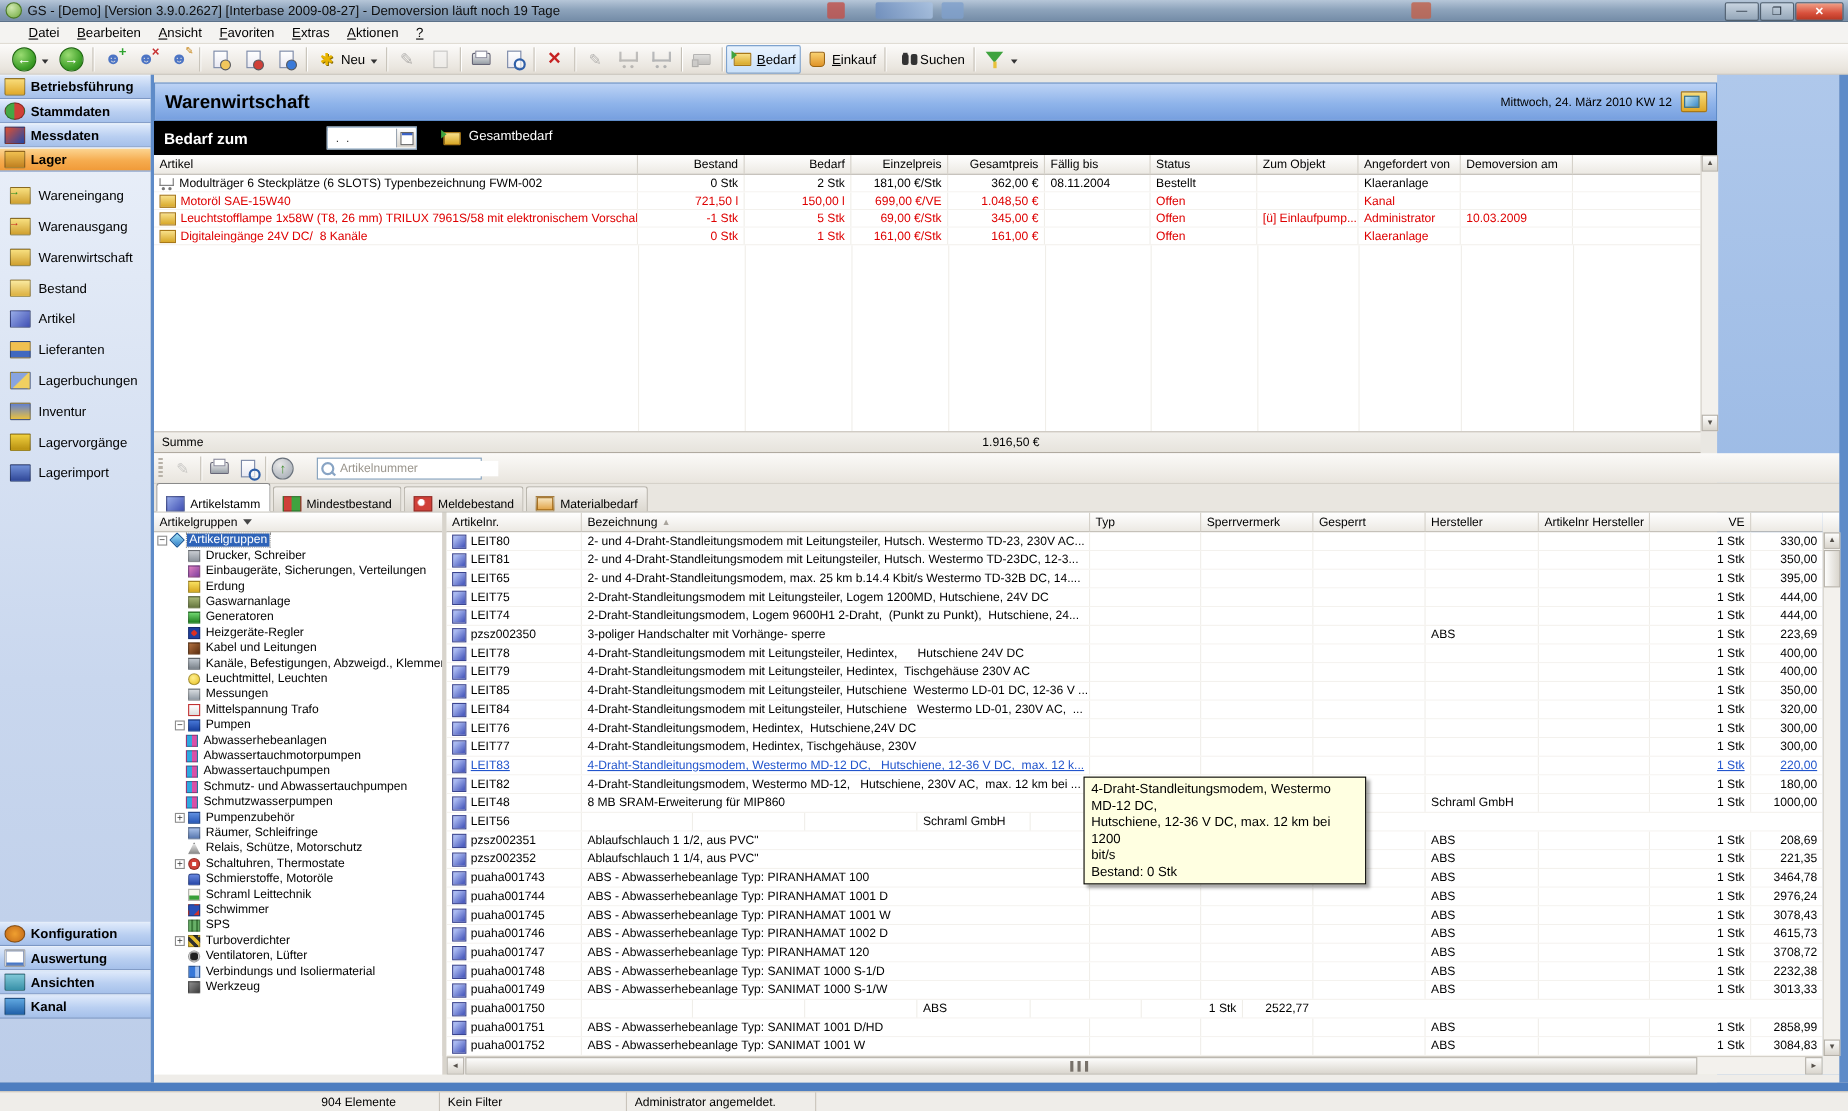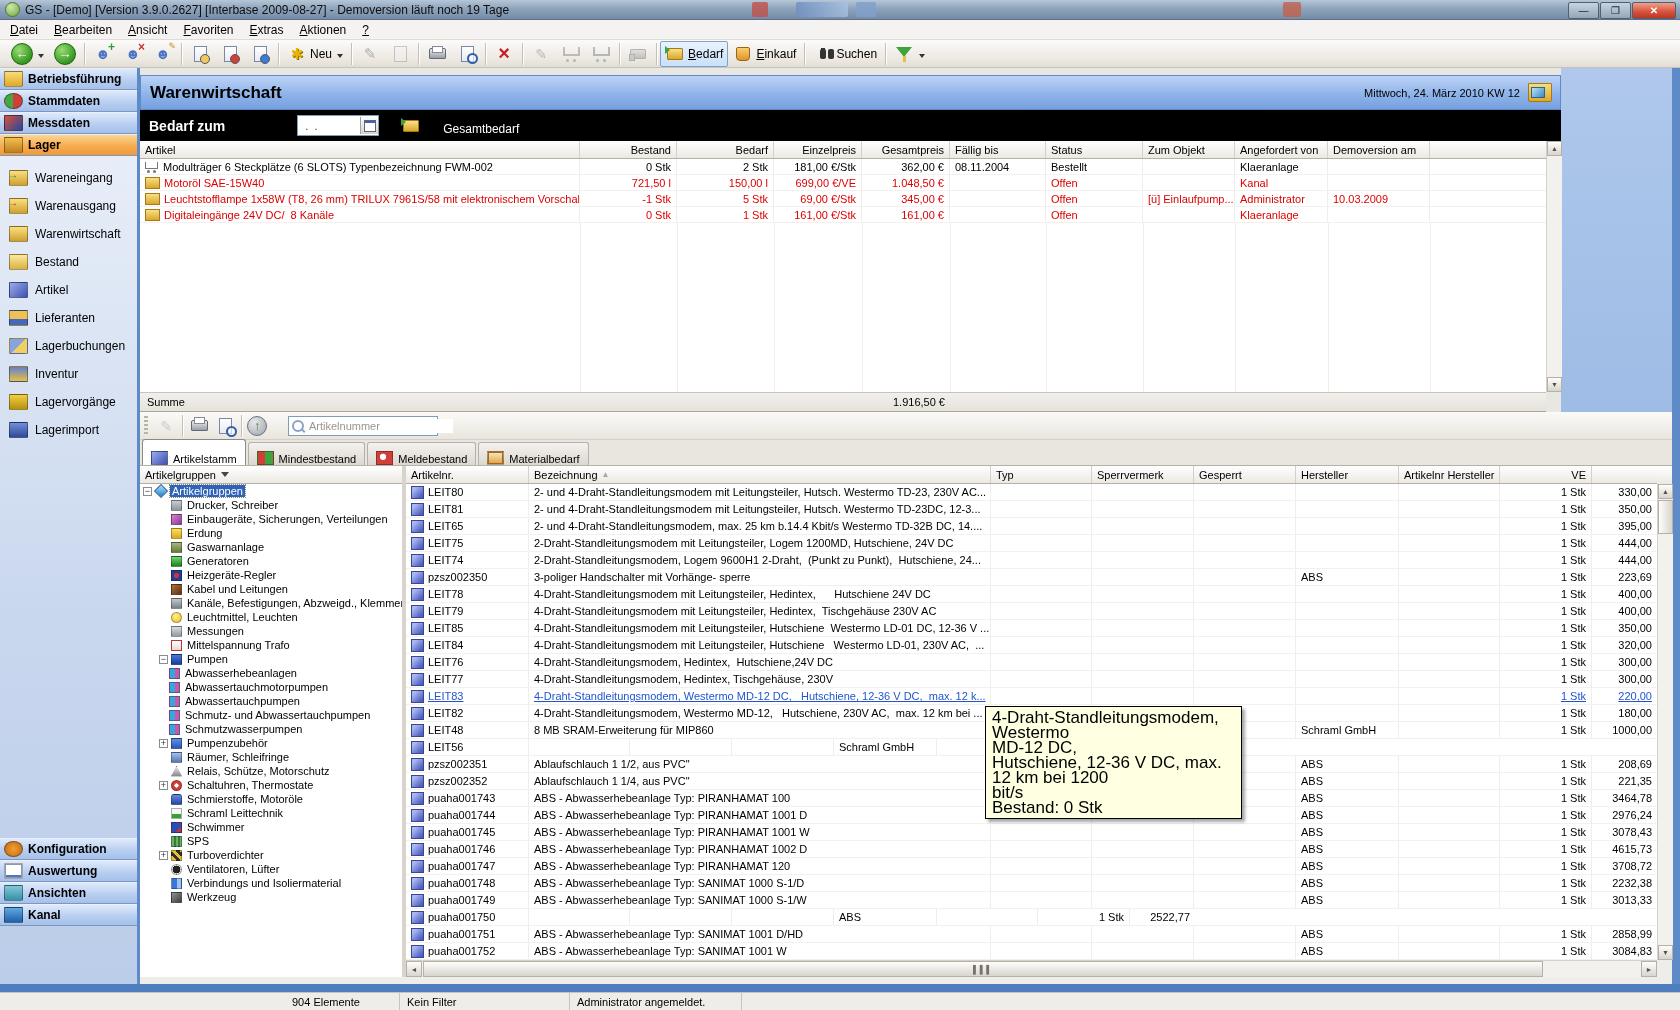--- a/index.html
+++ b/index.html
@@ -13,21 +13,21 @@
     font-size:12px;color:#0E0E0E}
   .appico{width:13px;height:13px;border-radius:50%;background:radial-gradient(circle at 35% 30%,#CFE8B0,#6FA83C);border:1px solid #4C7A24;margin-right:5px}
   .tb-art{position:absolute;top:2px;height:15px;border-radius:2px;opacity:.8}
   .winbtns{position:absolute;right:4px;top:2px;display:flex}
   .winbtn{width:29px;height:15px;margin-left:1px;border:1px solid #51606F;border-radius:2px;
     background:linear-gradient(#C8D4E0,#94A6B8);display:flex;align-items:center;justify-content:center;
     font-size:10px;color:#1A2430}
   .winbtn.close{width:42px;background:linear-gradient(#F0A088,#D8503C 60%,#B83824);color:#fff;font-weight:bold}
   
   .menubar{left:0;top:20px;width:1680px;height:20px;background:#F4F3F1;border-bottom:1px solid #E0DCD4;
-    display:flex;align-items:center;padding-left:2px;box-sizing:border-box;font-size:12px}
+    display:flex;align-items:center;padding-left:18px;box-sizing:border-box;font-size:12px}
   .menu-item{padding:2px 8px}
   .menu-item u{text-decoration:underline}
   
   .toolbar{left:0;top:40px;width:1680px;height:28px;background:linear-gradient(#FCFBFA,#EAE6DF 80%,#E2DDD4);
     border-bottom:1px solid #C9C4BB;display:flex;align-items:center;padding-left:6px;box-sizing:border-box}
   .tbtn{height:24px;display:inline-flex;align-items:center;gap:3px;padding:0 4px;border:1px solid transparent;border-radius:2px;font-size:12px}
   .tbtn.act{background:linear-gradient(#E9F3FE,#C9E0F9);border-color:#7DA2CE}
   .tbtn.dis{opacity:.42;filter:grayscale(85%)}
   .tbsep{width:1px;height:22px;background:#C5C0B6;margin:0 3px;box-shadow:1px 0 0 #FFF}
   .tbi{display:none}
@@ -111,21 +111,21 @@
   .pagehdr .date{font-size:11px;margin-right:8px}
   .hdr-folder{width:22px;height:17px;background:linear-gradient(#F8DC7A,#E0A828);border:1px solid #A87818;border-radius:1px 1px 2px 2px;margin-right:8px;position:relative}
   .hdr-folder::after{content:"";position:absolute;left:2px;top:3px;width:12px;height:9px;background:linear-gradient(135deg,#BFE4F2,#3888C8);border:1px solid #20689A}
   
   .blackbar{left:140px;top:110px;width:1421px;height:31px;background:#000;display:flex;align-items:center;color:#FFF}
   .blackbar .cap{font-size:14px;font-weight:bold;padding-left:9px}
   .datebox{margin-left:72px;width:80px;height:19px;background:#FFF;border:1px solid #7F9DB9;display:flex;align-items:center;color:#222}
   .datebox input{border:none;outline:none;width:56px;font-size:11px;font-family:"Liberation Sans",sans-serif;padding-left:4px;color:#333}
   .calbtn{width:17px;height:17px;margin-left:auto;background:linear-gradient(#FDFDFD,#D8D4CC);border-left:1px solid #9AA4B0;display:flex;align-items:center;justify-content:center}
   .calico{width:10px;height:10px;background:#FFF;border:1px solid #666;box-shadow:inset 0 2px 0 #3A62C8;position:relative}
-  .gesbtn{display:flex;align-items:flex-end;gap:22px;margin-left:22px;font-size:12px;color:#FFF}
+  .gesbtn{display:flex;align-items:flex-start;gap:5px;margin-left:22px;font-size:12px;color:#FFF}
   .gesbtn .tbi{display:inline-flex;width:20px;height:20px;align-items:center;justify-content:center;position:relative}
   
   .hrow{display:flex;background:linear-gradient(#FFFFFF,#ECE9E3);border-bottom:1px solid #B5B1A9;box-sizing:border-box}
   .hcell{display:flex;align-items:center;padding:0 5px;box-sizing:border-box;border-right:1px solid #D5D1C9;height:100%;overflow:hidden;white-space:nowrap}
   .hcell.num{justify-content:flex-end}
   .sort{font-size:8px;color:#A9A49C;margin-left:4px}
   .sort:empty{display:none}
   .trow{display:flex;align-items:center;box-sizing:border-box;border-bottom:1px solid #F3F1ED;background:#FFF}
   .tcell{padding:0 5px;box-sizing:border-box;border-right:1px solid #F0EEE9;height:100%;display:flex;align-items:center;overflow:hidden;white-space:pre}
   .tcell.num{justify-content:flex-end}
@@ -232,21 +232,21 @@
   .hscroll{left:406px;top:960px;width:1251px;height:17px;background:#F3F1ED;border-top:1px solid #D5D1C9;box-sizing:border-box}
   .hscroll .sbarrow{position:absolute;width:16px;height:16px}
   .hscroll .rt{right:0}
   .hthumb{position:absolute;left:17px;top:0;width:1120px;height:16px;background:linear-gradient(#FDFDFC,#D9D5CD);border:1px solid #B5B1A9;box-sizing:border-box;
     display:flex;align-items:center;justify-content:center;font-size:8px;color:#77716A;letter-spacing:1px}
   .corner{left:1657px;top:960px;width:15px;height:17px;background:#EFEDE9}
   .treefoot{left:140px;top:977px;width:1532px;height:7px;background:#EFEDE9}
   .treefill{left:140px;top:960px;width:262px;height:17px;background:#FFF}
   
   .tooltip{left:985px;top:706px;width:243px;background:#FFFFE1;border:1px solid #000;
-    padding:3px 6px;font-size:17px;line-height:15px;white-space:pre-line;box-shadow:3px 3px 3px rgba(0,0,0,.35);z-index:20}
+    padding:3px 6px;font-size:12px;line-height:15px;white-space:pre-line;box-shadow:3px 3px 3px rgba(0,0,0,.35);z-index:20}
   
   .statusbar{left:0;top:992px;width:1680px;height:18px;background:#EFEDE9;border-top:1px solid #C9C4BB;font-size:11px}
   .seg{position:absolute;top:0;height:18px;display:flex;align-items:center;padding-left:7px;box-sizing:border-box;border-right:1px solid #C9C4BB}
 </style>
 </head>
 <body>
 
 <div class="abs titlebar">
   <span class="appico"></span>
   <span>GS - [Demo]  [Version  3.9.0.2627]  [Interbase 2009-08-27] - Demoversion läuft noch 19 Tage</span>

